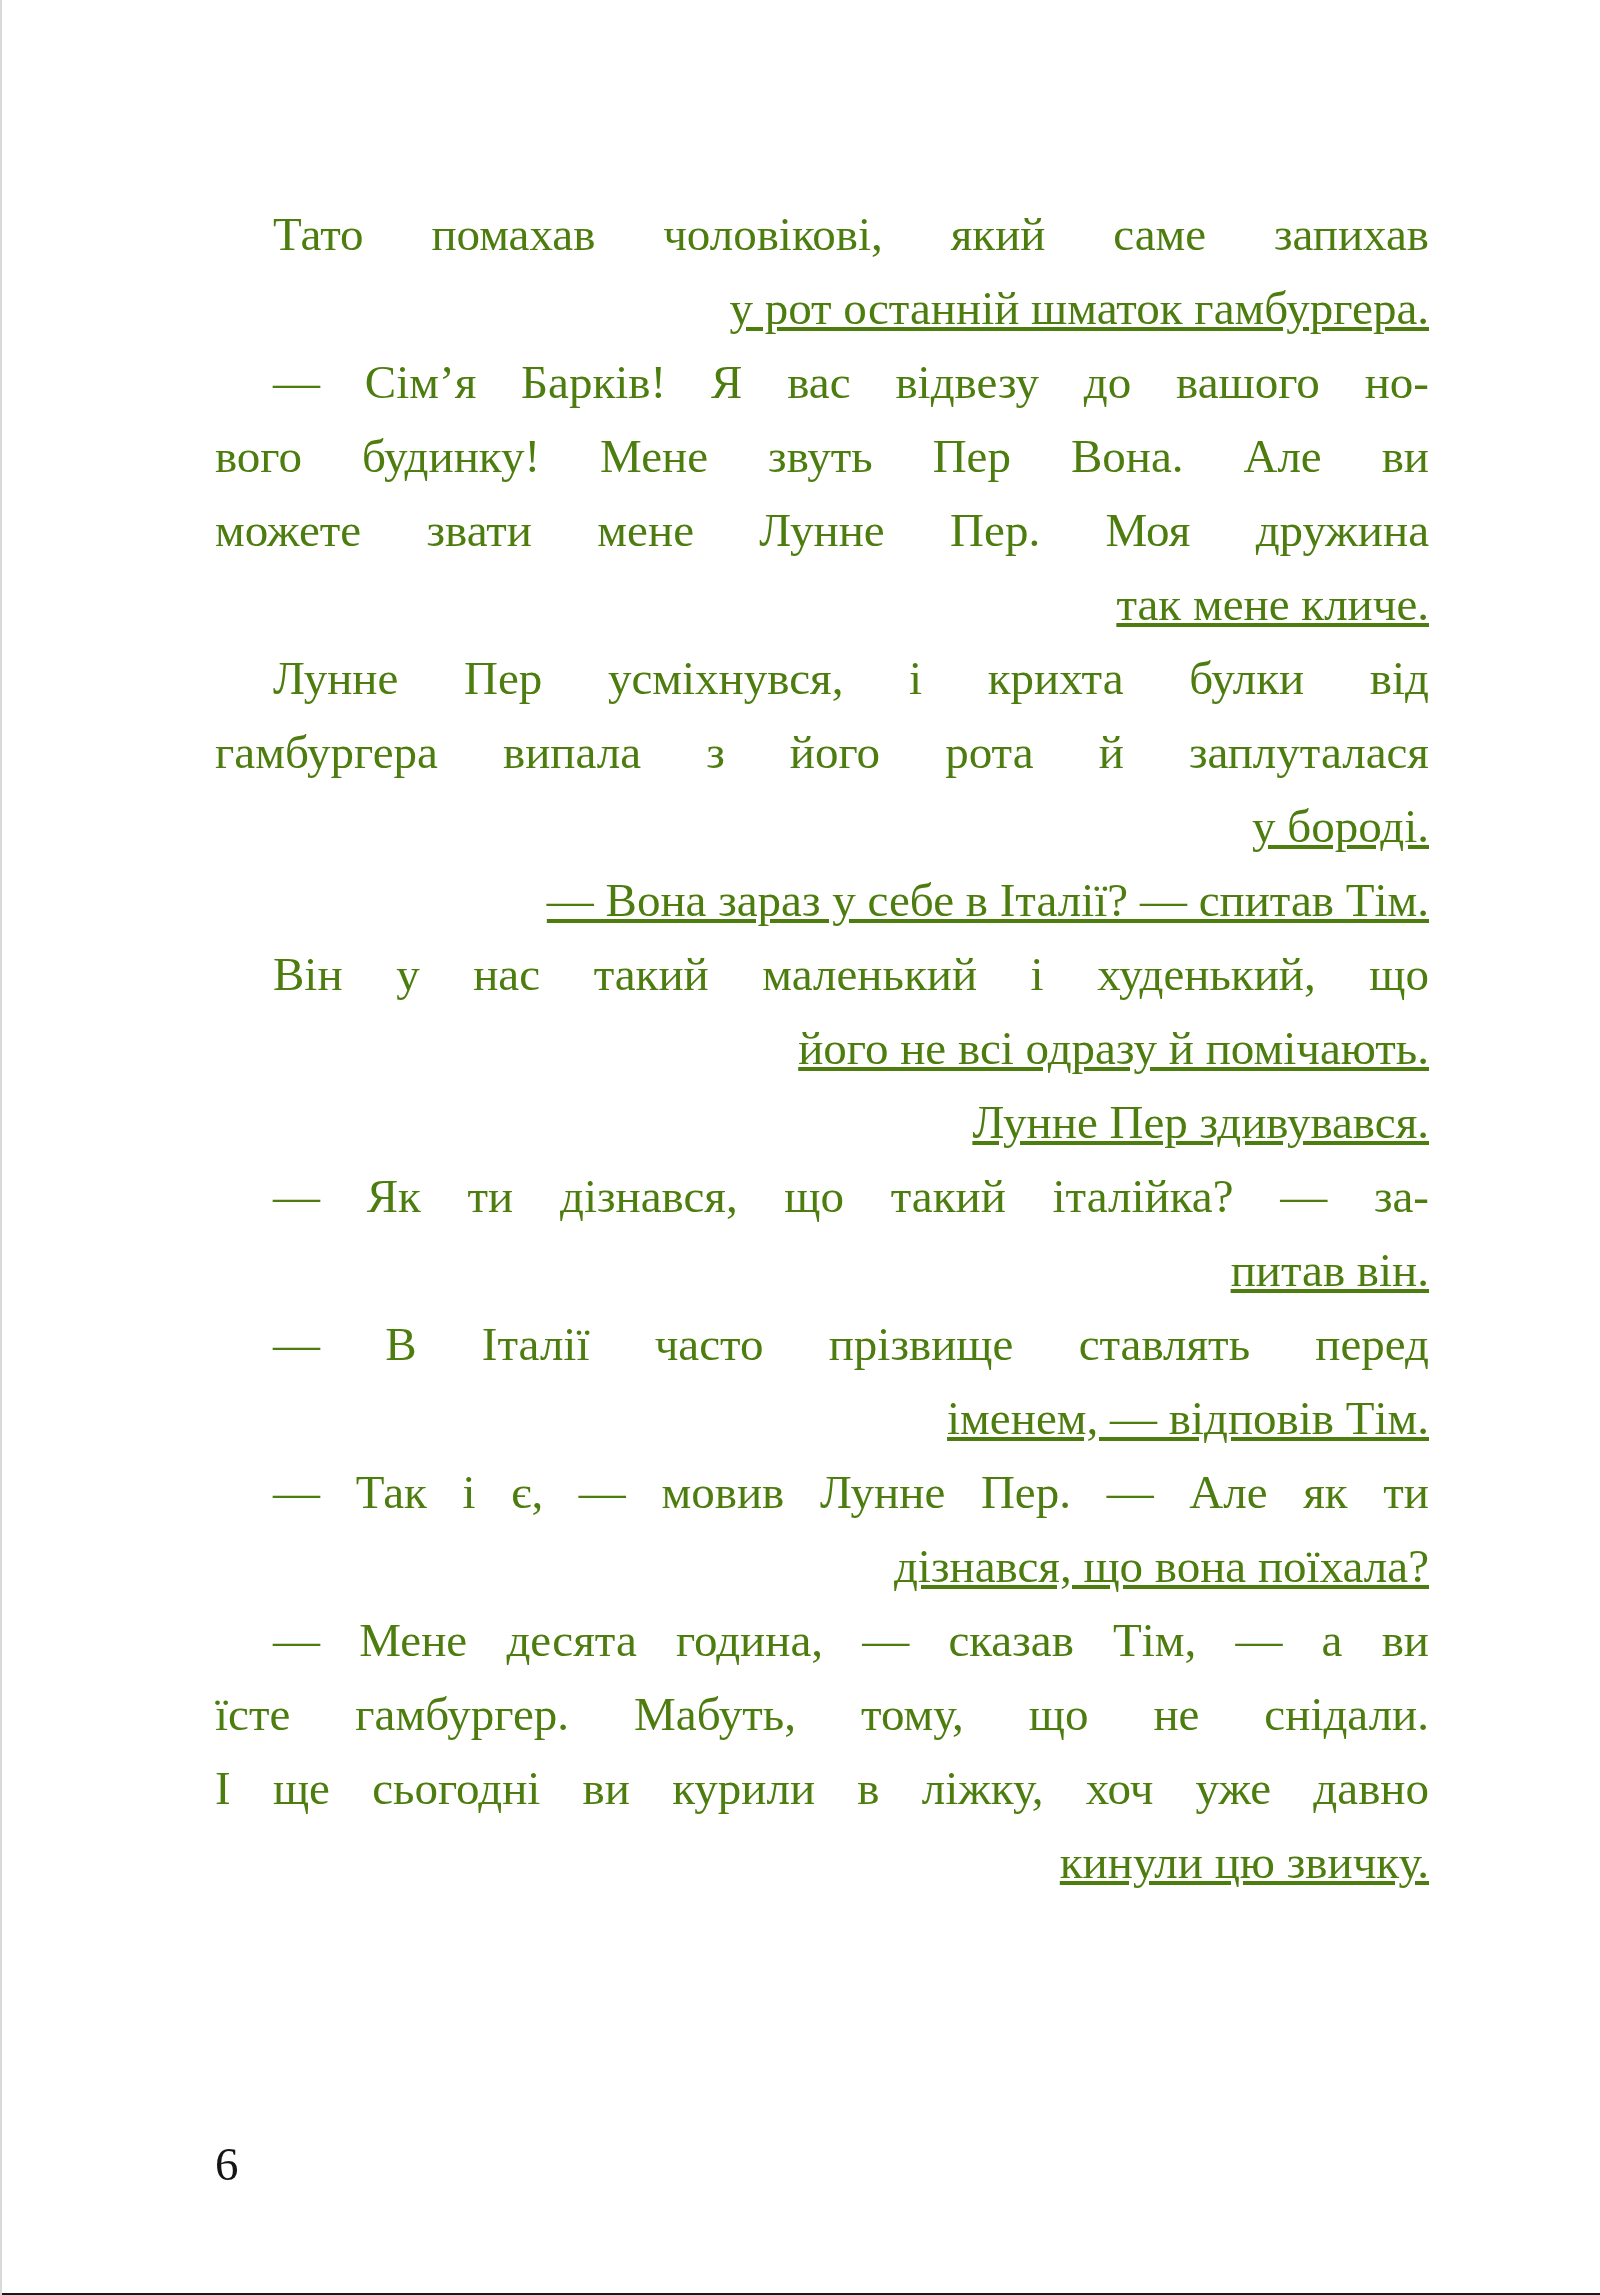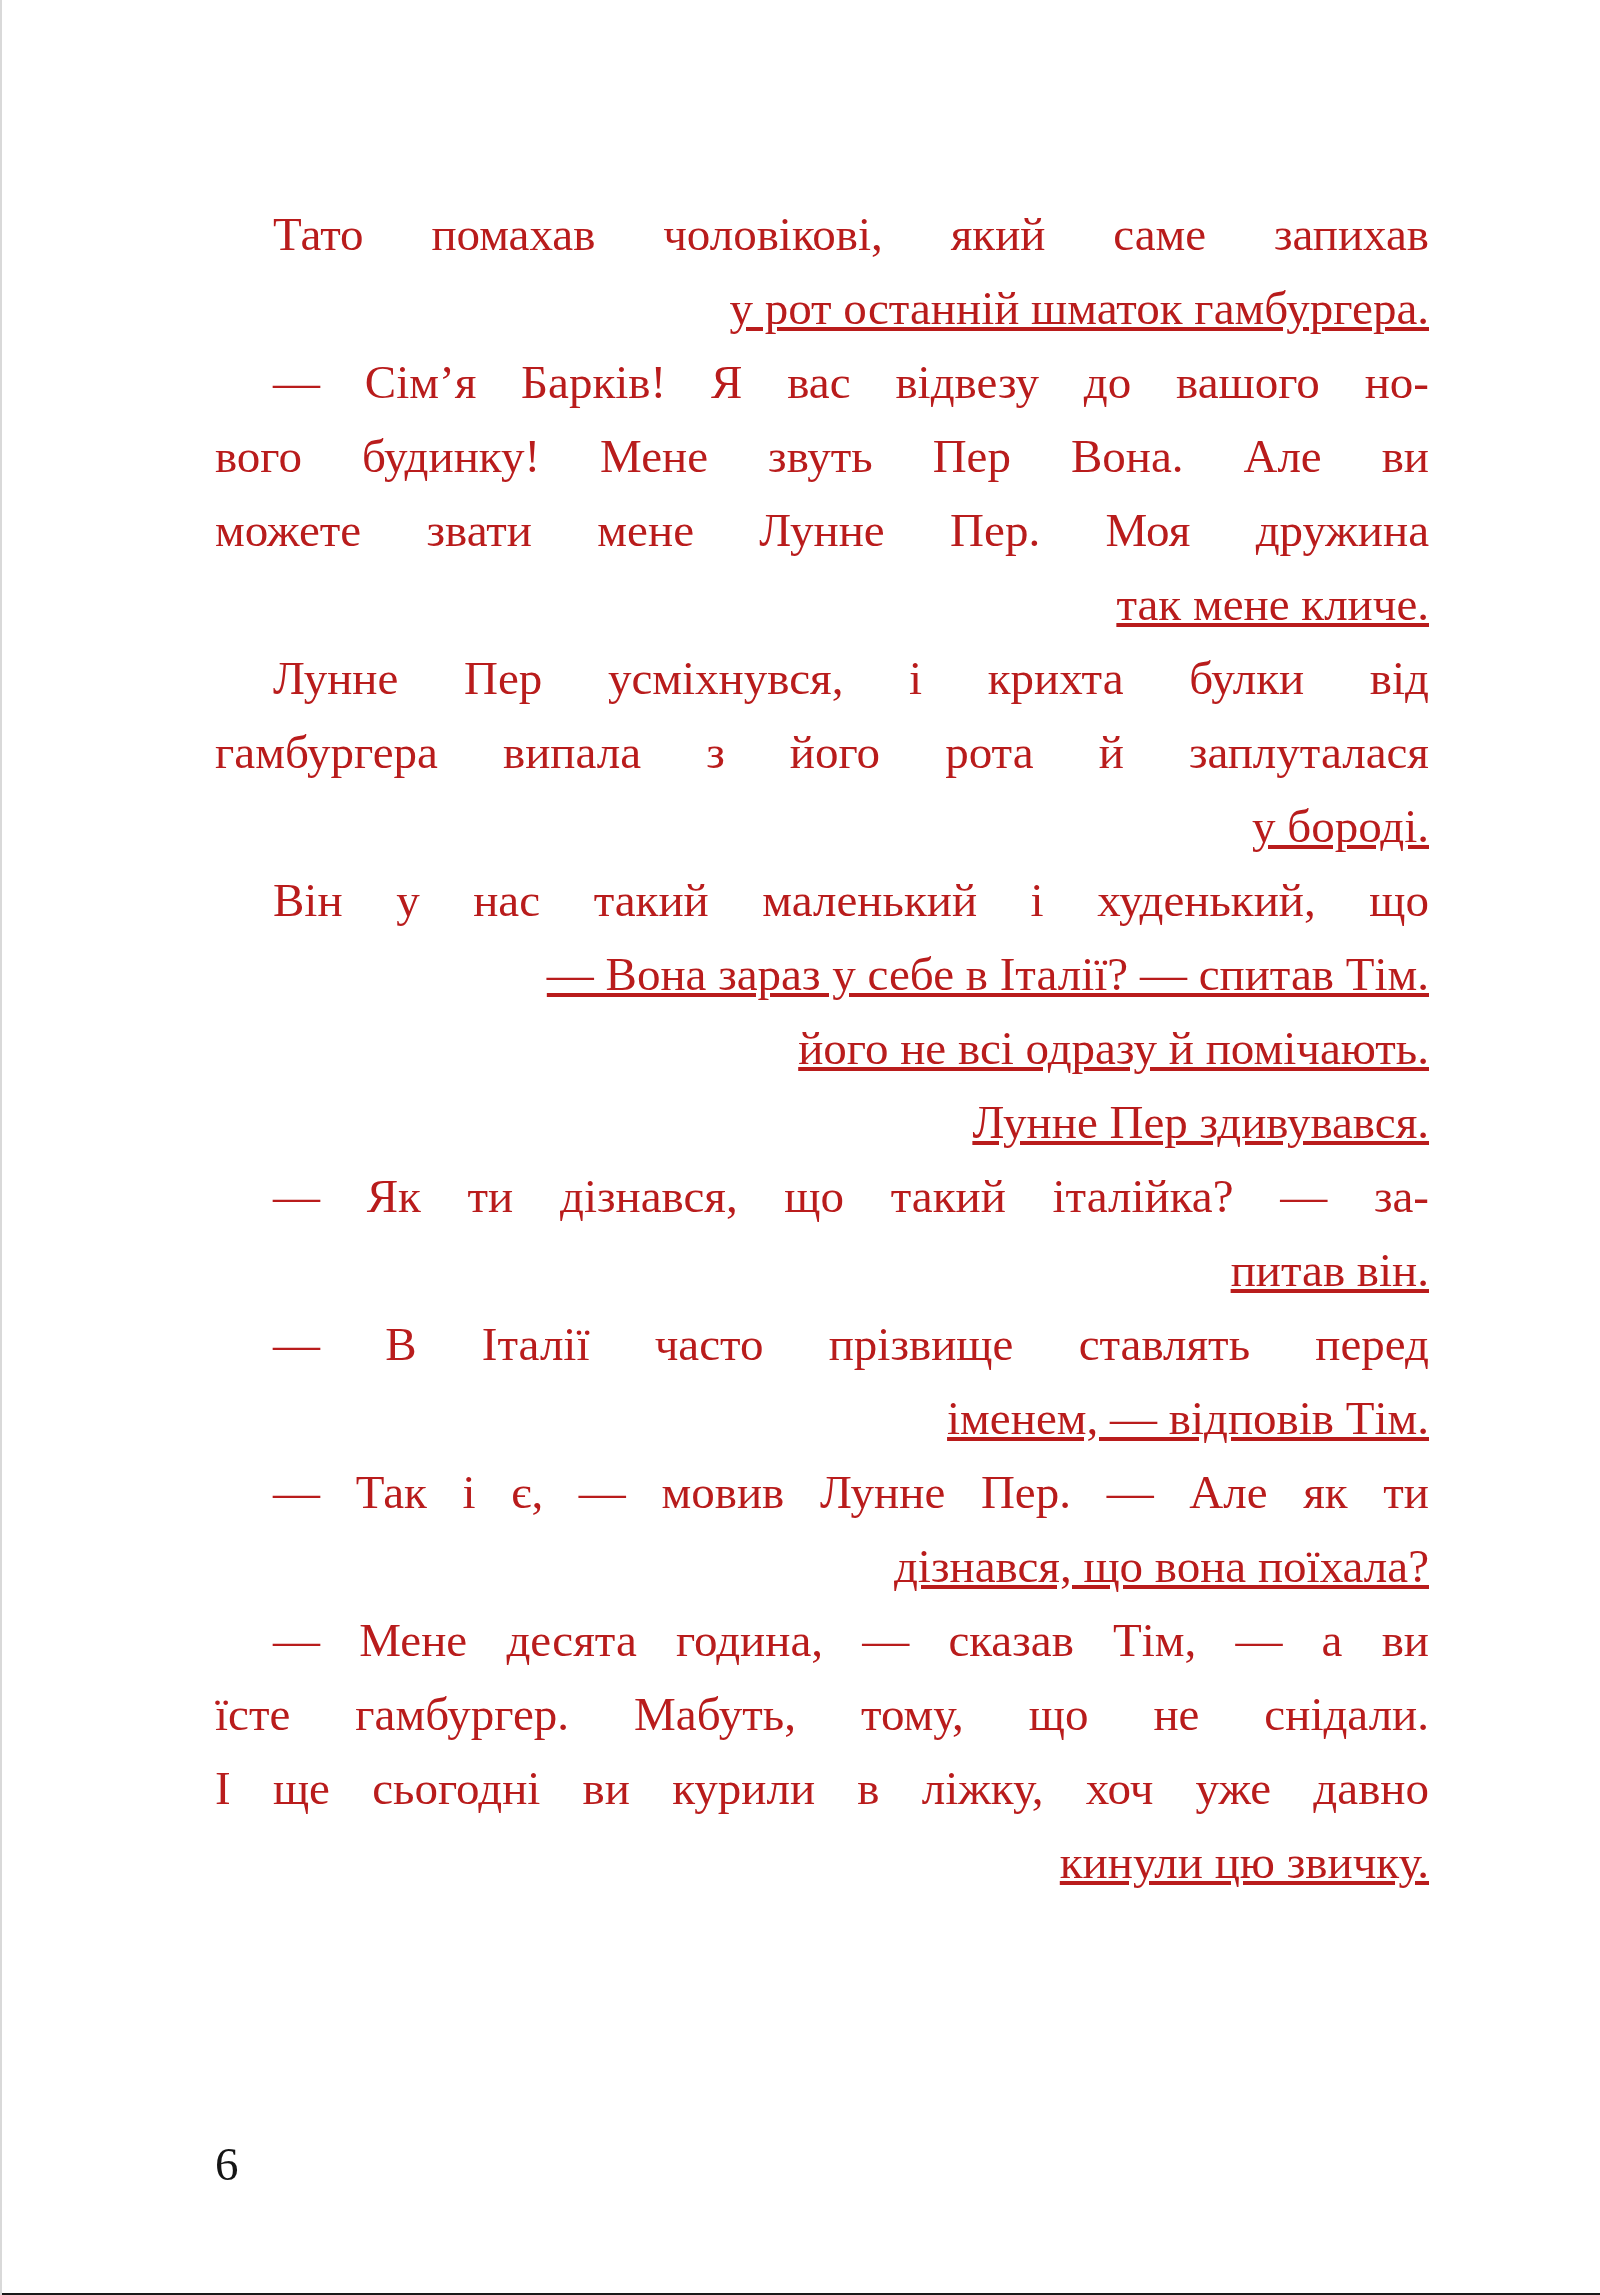--- a/index.html
+++ b/index.html
@@ -14,21 +14,21 @@
     position: absolute; left: 0; bottom: 0; width: 1601px; height: 2.5px; background: #1a1a1a;
   }
   .text-block {
     position: absolute; left: 213px; top: 197px; width: 1214px;
   }
   .line {
     font-family: "Liberation Serif", "DejaVu Serif", serif;
     font-size: 47px;
     line-height: 74px;
     height: 74px;
-    color: #b91c1c;
+    color: #4d7c0f;
     white-space: nowrap;
     overflow: visible;
   }
   .line.full { text-align: justify; text-align-last: justify; }
   .line.last { text-align: right; text-decoration: underline; }
   .line.indent { padding-left: 58px; }
   .page-number {
     position: absolute; left: 213px; top: 2135px;
     font-family: "Liberation Serif", "DejaVu Serif", serif;
     font-size: 47px; color: #151515; line-height: 58px;
@@ -41,22 +41,22 @@
   <div class="text-block">
     <div class="line indent full">Тато помахав чоловікові, який саме запихав</div>
     <div class="line last">у рот останній шматок гамбургера.</div>
     <div class="line indent full">— Сім’я Барків! Я вас відвезу до вашого но-</div>
     <div class="line full">вого будинку! Мене звуть Пер Вона. Але ви</div>
     <div class="line full">можете звати мене Лунне Пер. Моя дружина</div>
     <div class="line last">так мене кличе.</div>
     <div class="line indent full">Лунне Пер усміхнувся, і крихта булки від</div>
     <div class="line full">гамбургера випала з його рота й заплуталася</div>
     <div class="line last">у бороді.</div>
+    <div class="line indent last">— Вона зараз у себе в Італії? — спитав Тім.</div>
     <div class="line indent full">Він у нас такий маленький і худенький, що</div>
-    <div class="line indent last">— Вона зараз у себе в Італії? — спитав Тім.</div>
     <div class="line last">його не всі одразу й помічають.</div>
     <div class="line indent last">Лунне Пер здивувався.</div>
     <div class="line indent full">— Як ти дізнався, що такий італійка? — за-</div>
     <div class="line last">питав він.</div>
     <div class="line indent full">— В Італії часто прізвище ставлять перед</div>
     <div class="line last">іменем, — відповів Тім.</div>
     <div class="line indent full">— Так і є, — мовив Лунне Пер. — Але як ти</div>
     <div class="line last">дізнався, що вона поїхала?</div>
     <div class="line indent full">— Мене десята година, — сказав Тім, — а ви</div>
     <div class="line full">їсте гамбургер. Мабуть, тому, що не снідали.</div>

